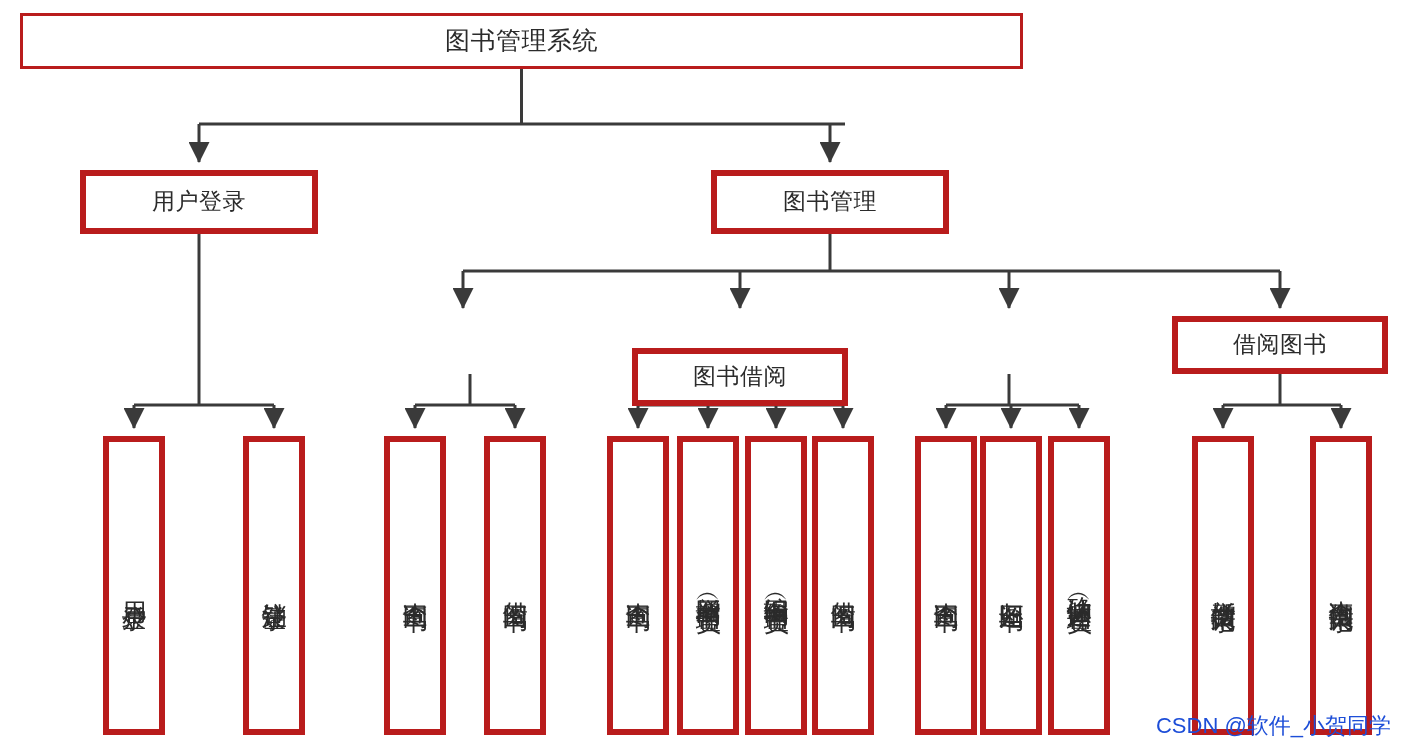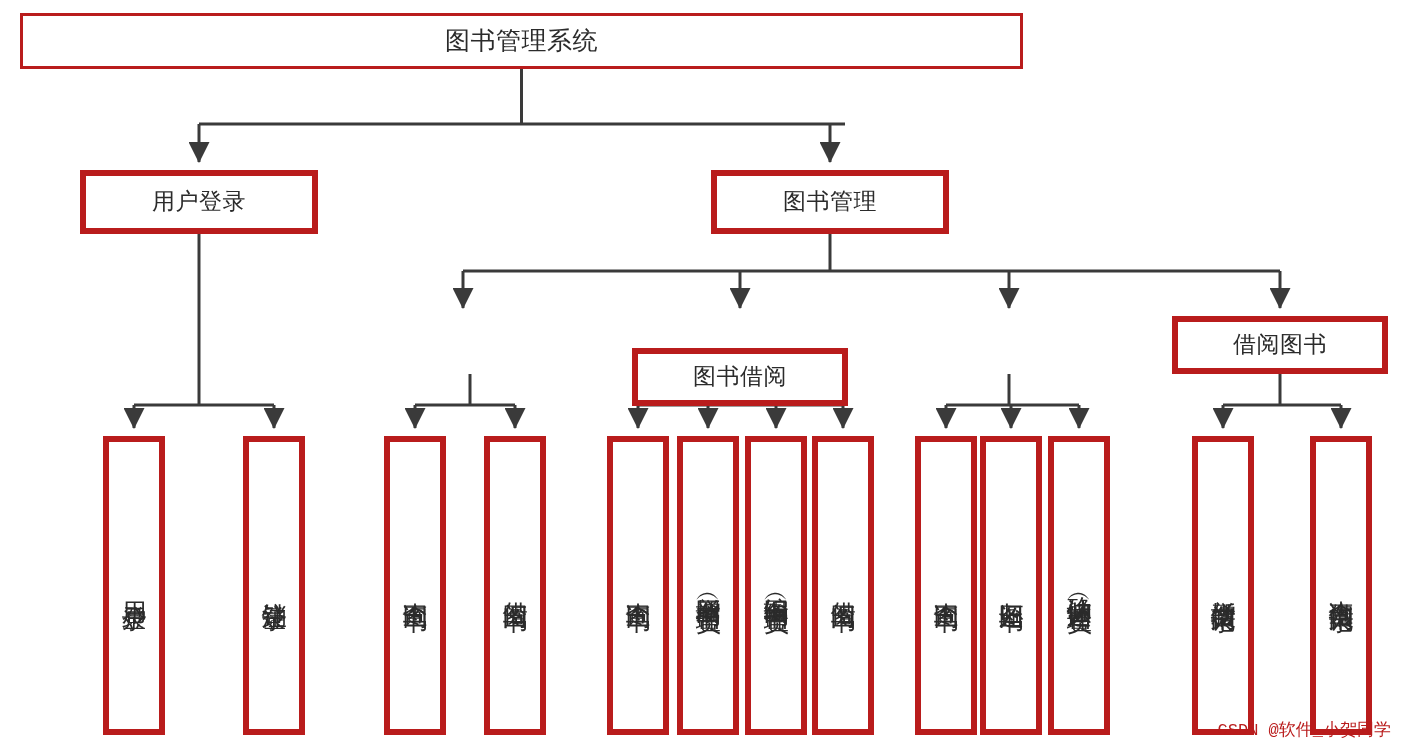--- a/index.html
+++ b/index.html
@@ -65,23 +65,23 @@
     font-size: 25px;
     line-height: 1.02;
     letter-spacing: 2px;
     white-space: nowrap;
     text-align: center;
   }
   #watermark {
     position: absolute;
     right: 14px;
     bottom: 6px;
-    font-size: 17px;
-    color: #b91c1c;
-    font-family: Liberation Mono, monospace;
+    font-size: 22px;
+    color: #1d4ed8;
+    font-family: Liberation Sans, sans-serif;
     white-space: nowrap;
     pointer-events: none;
   }
 </style>
 </head>
 <body>
 
 <div id="diagram-root">
 
   <svg id="edge-layer" viewBox="0 0 1405 747" width="1405" height="747" xmlns="http://www.w3.org/2000/svg">

